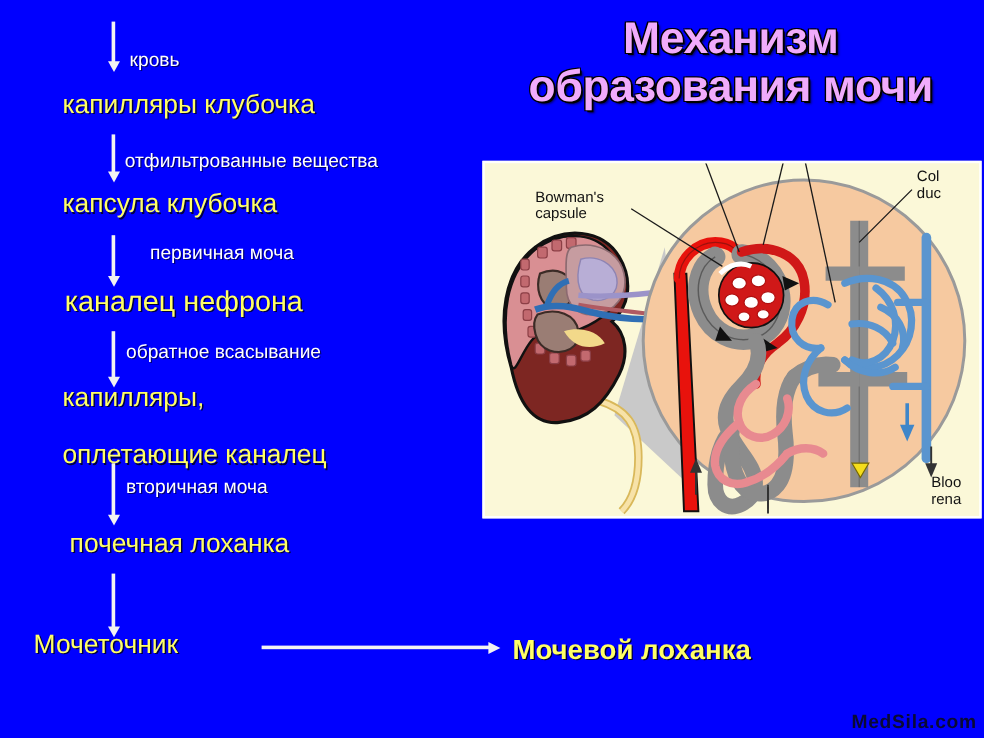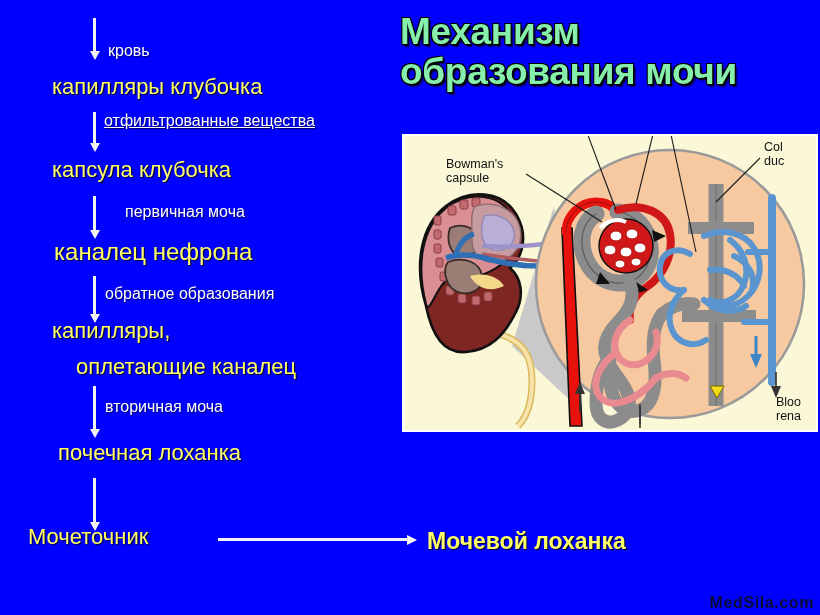--- a/index.html
+++ b/index.html
@@ -15,21 +15,22 @@
     overflow: hidden;
     font-family: "Liberation Sans", sans-serif;
   }
 
   
   #title-block {
     position: absolute;
     left: 400px;
     top: 12px;
     width: 418px;
-    color: #86efac;
+    text-align: center;
+    color: #f0abfc;
     font-size: 37px;
     font-weight: bold;
     line-height: 1.08;
     letter-spacing: -0.3px;
     text-shadow:
       1.6px 1.6px 0 #000,
       -1px 1px 0 #000,
       1px -1px 0 #000,
       -1px -1px 0 #000,
       2.5px 2.5px 2px rgba(0,0,0,.55);
@@ -155,34 +156,34 @@
   </div>
 
   <div id="flow">
 
     <div class="varrow" style="left:93px; top:18px; height:34px;"></div>
     <div class="sublabel" style="left:108px; top:42px;">кровь</div>
 
     <div class="step" style="left:52px; top:76px;">капилляры клубочка</div>
 
     <div class="varrow" style="left:93px; top:112px; height:32px;"></div>
-    <div class="sublabel" style="left:104px; top:112px;text-decoration:underline;">отфильтрованные вещества</div>
+    <div class="sublabel" style="left:104px; top:126px;">отфильтрованные вещества</div>
 
     <div class="step" style="left:52px; top:159px;">капсула клубочка</div>
 
     <div class="varrow" style="left:93px; top:196px; height:35px;"></div>
     <div class="sublabel" style="left:105px; top:203px;margin-left:20px;">первичная моча</div>
 
     <div class="step small" style="left:54px; top:240px;">каналец нефрона</div>
 
     <div class="varrow" style="left:93px; top:276px; height:39px;"></div>
-    <div class="sublabel" style="left:105px; top:285px;">обратное образования</div>
+    <div class="sublabel" style="left:105px; top:285px;">обратное всасывание</div>
 
     <div class="step" style="left:52px; top:320px;">капилляры,</div>
-    <div class="step" style="left:52px; top:356px;margin-left:24px;">оплетающие каналец</div>
+    <div class="step" style="left:52px; top:368px;">оплетающие каналец</div>
 
     <div class="varrow" style="left:93px; top:386px; height:44px;"></div>
     <div class="sublabel" style="left:105px; top:398px;">вторичная моча</div>
 
     <div class="step" style="left:58px; top:442px;">почечная лоханка</div>
 
     <div class="varrow" style="left:93px; top:478px; height:45px;"></div>
 
     <div class="step" style="left:28px; top:526px;">Мочеточник</div>
   </div>

